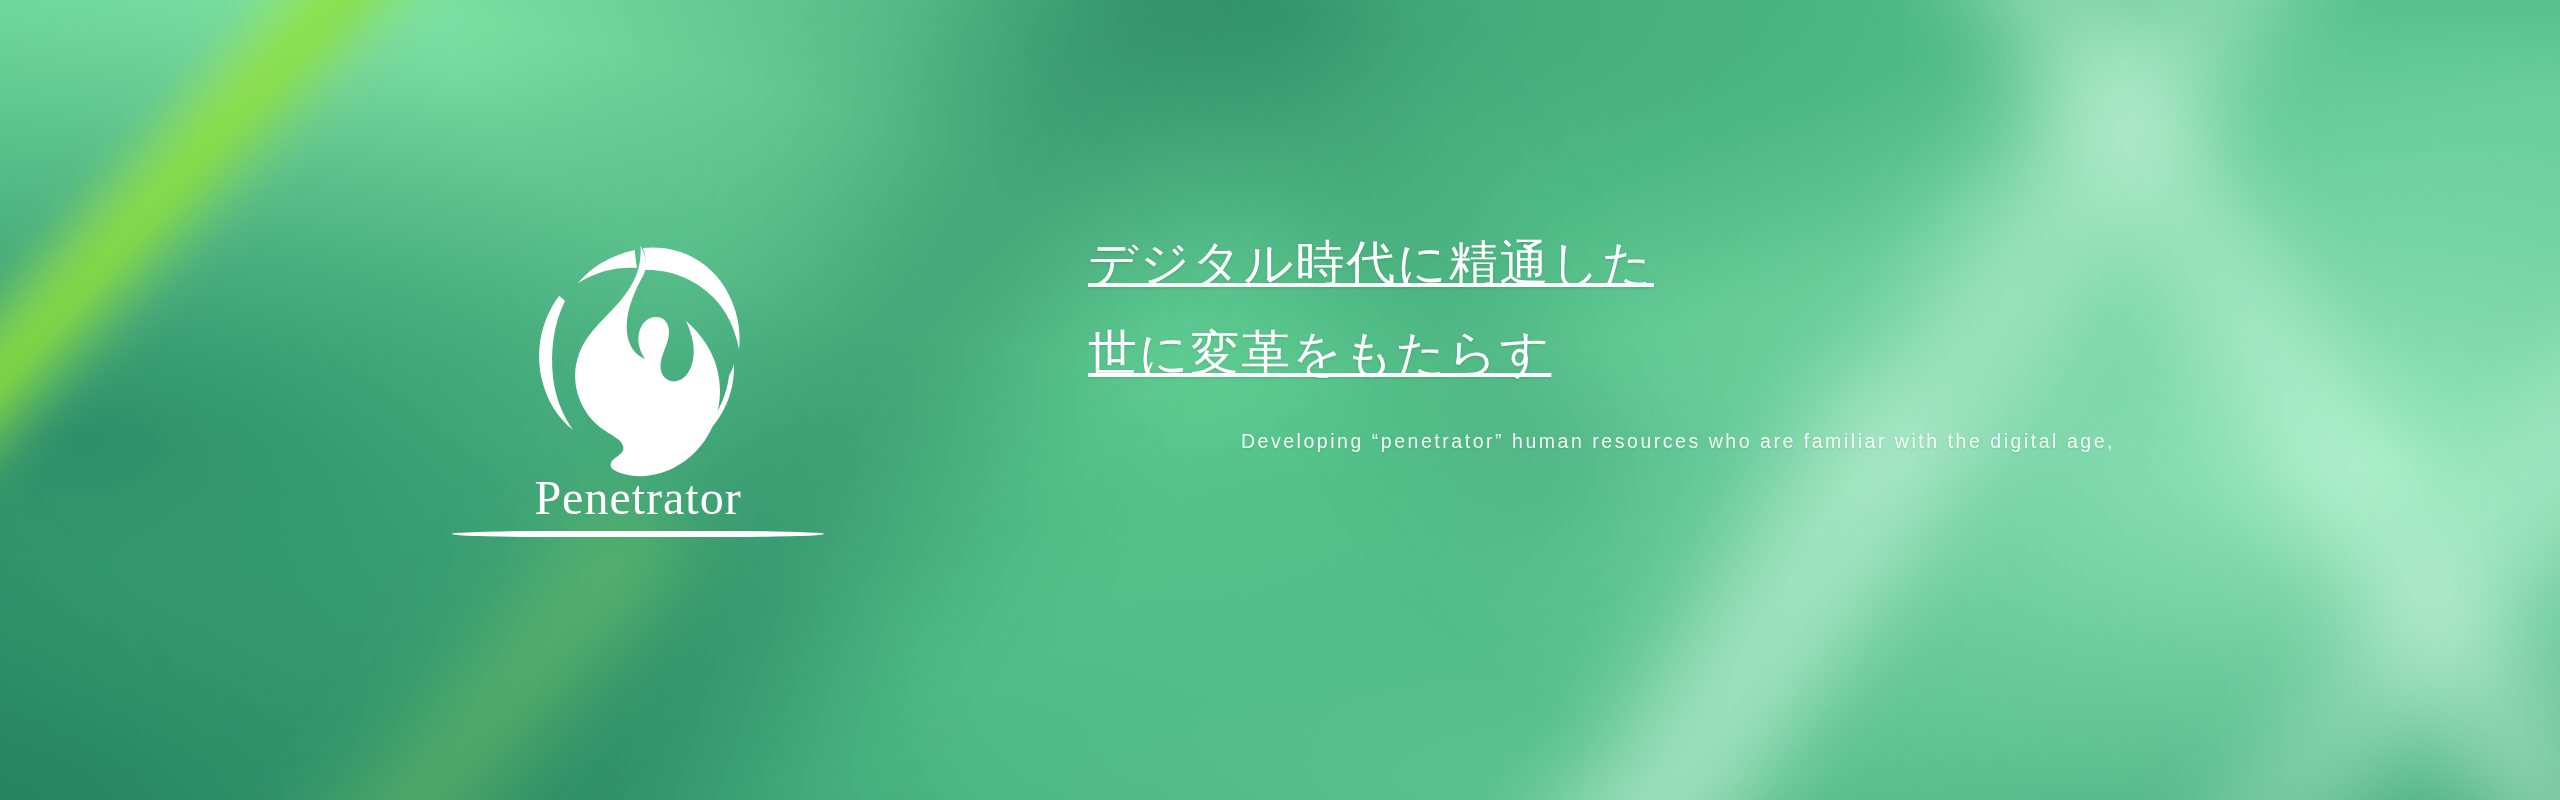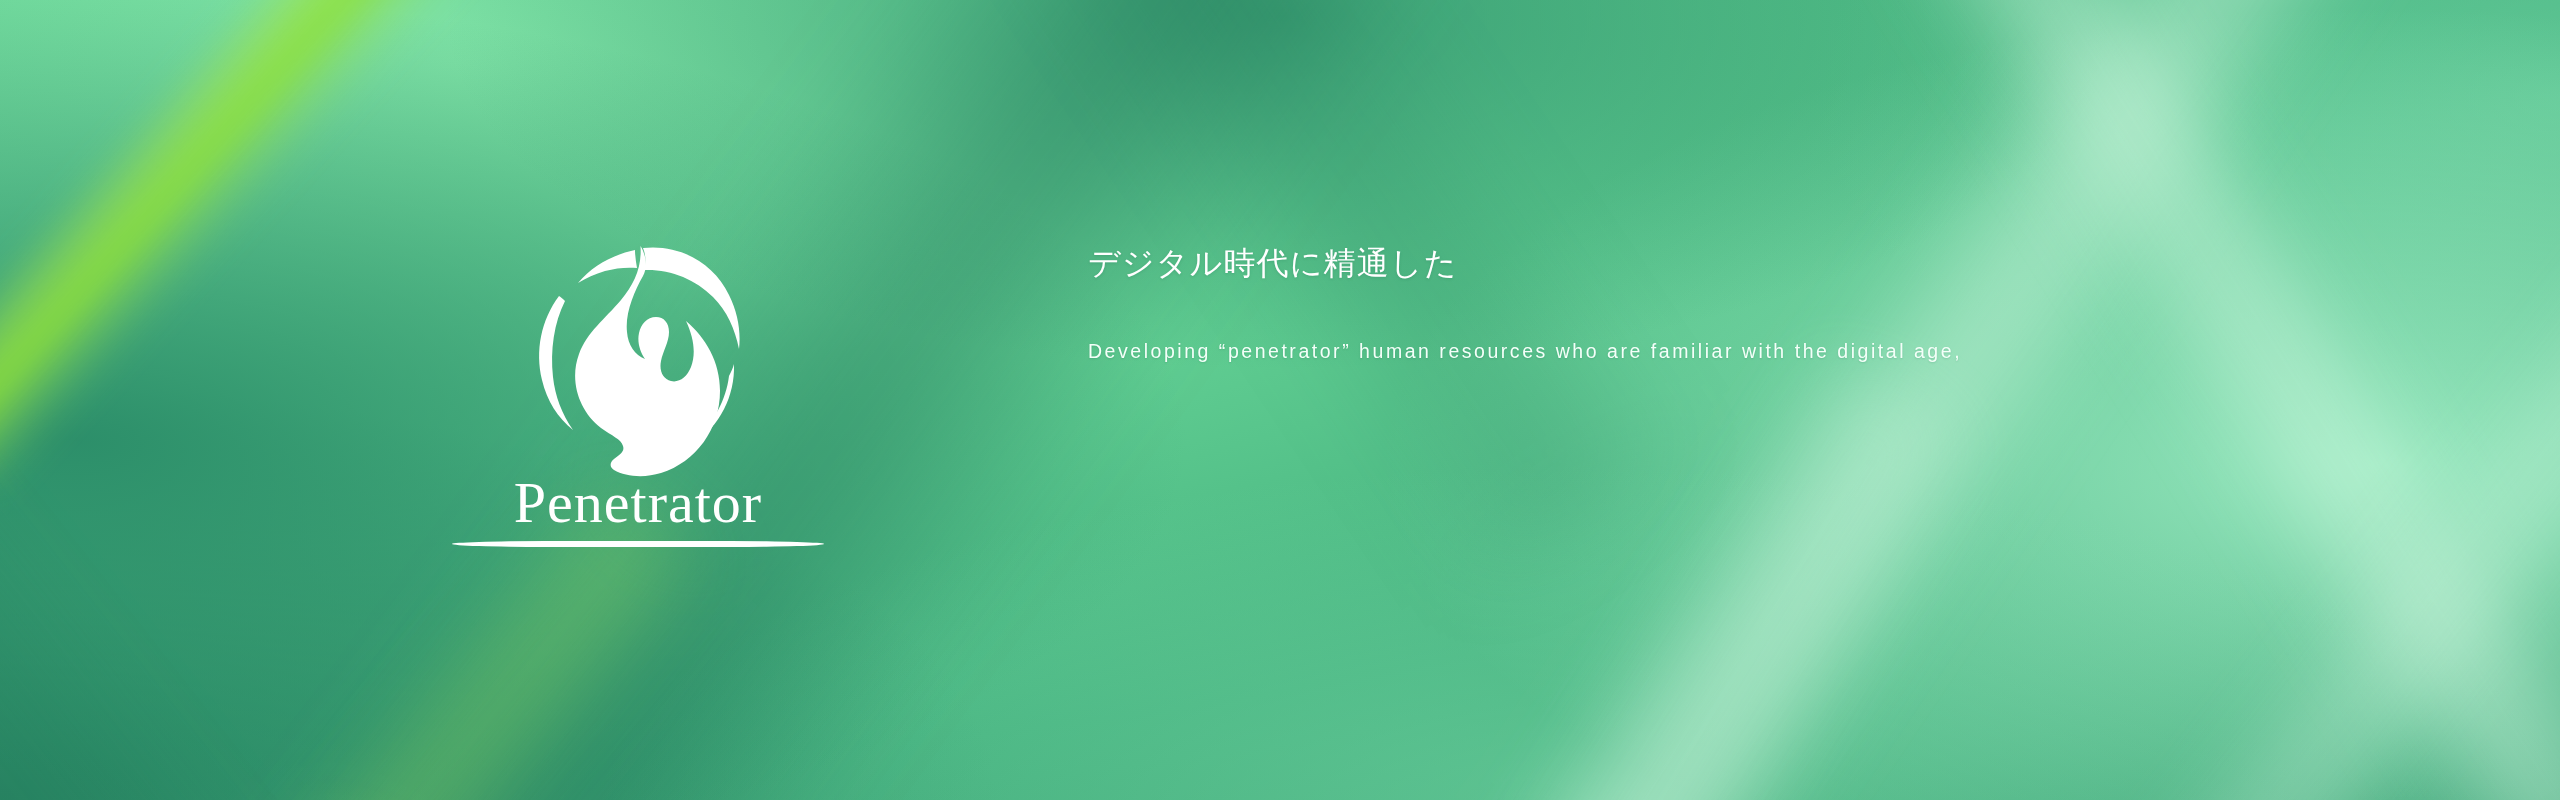--- a/index.html
+++ b/index.html
@@ -113,60 +113,61 @@
     left:448px; top:228px;
     width:380px;
     display:flex;
     flex-direction:column;
     align-items:center;
   }
   .logo-mark { width:250px; height:250px; display:block; }
   .wordmark {
     margin-top:-4px;
     font-family:"Liberation Serif","DejaVu Serif",serif;
-    font-size:58px;
+    font-size:48px;
     line-height:1;
     letter-spacing:1px;
     color:#ffffff;
     white-space:nowrap;
   }
   .wordmark-rule {
     margin-top:9px;
     width:372px; height:6px;
     background:#ffffff;
     border-radius:50%/100%;
   }
 
   
   .copy {
     position:absolute;
     left:1088px; top:218px;
     width:1180px;
     color:#ffffff;
   }
   .headline {
-    font-size:32px;
+    font-size:49px;
     line-height:90px;
     font-weight:400;
     letter-spacing:.035em;
     white-space:nowrap;
     text-shadow:0 1px 3px rgba(20,90,65,.18);
+    text-decoration:underline;
   }
   .headline .hl-strong { font-weight:700; letter-spacing:.015em; }
 
   .subcopy {
     margin-top:22px;
     font-size:19.5px;
     line-height:42px;
     font-weight:400;
     letter-spacing:.13em;
     color:#f4fff9;
     text-shadow:0 1px 2px rgba(20,90,65,.16);
   }
-  .subcopy-line { white-space:nowrap; display:block; }
+  .subcopy-line { white-space:nowrap; display:block;text-align:center; }
 </style>
 </head>
 <body>
 
 <div class="hero">
 
   <div class="bg-layer bg-base"></div>
   <div class="bg-layer bg-wash-1"></div>
   <div class="bg-layer bg-wash-2"></div>
   <div class="bg-layer bg-wash-3"></div>
@@ -242,20 +243,21 @@
 
       <div class="wordmark">Penetrator</div>
       <div class="wordmark-rule"></div>
     </div>
 
     <div class="copy">
 
       <div class="headline">デジタル時代に精通した</div>
 
 
+      <div class="headline">世に変革をもたらす</div>
 
       <div class="subcopy">
         <span class="subcopy-line">Developing “penetrator” human resources who are familiar with the digital age,</span>
       </div>
 
     </div>
   </div>
 </div>
 
 </body></html>

